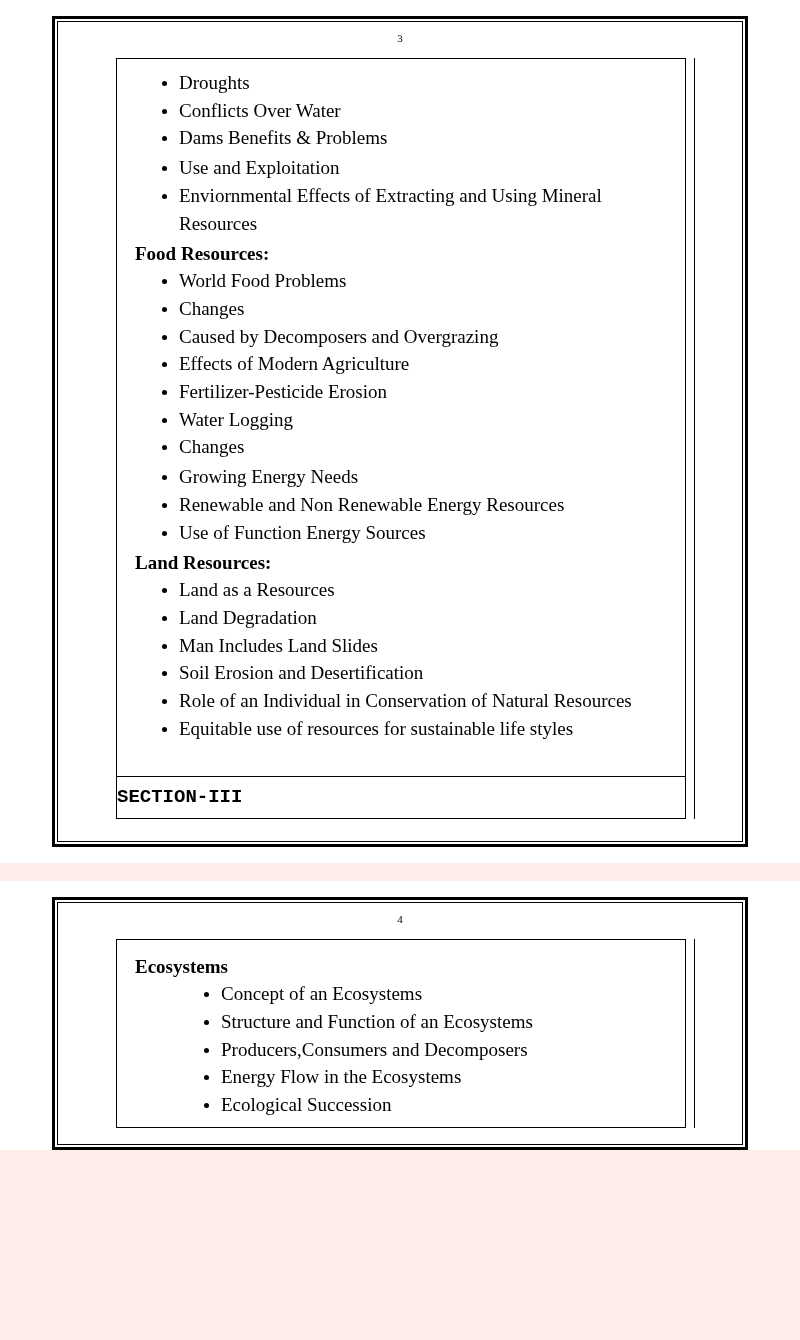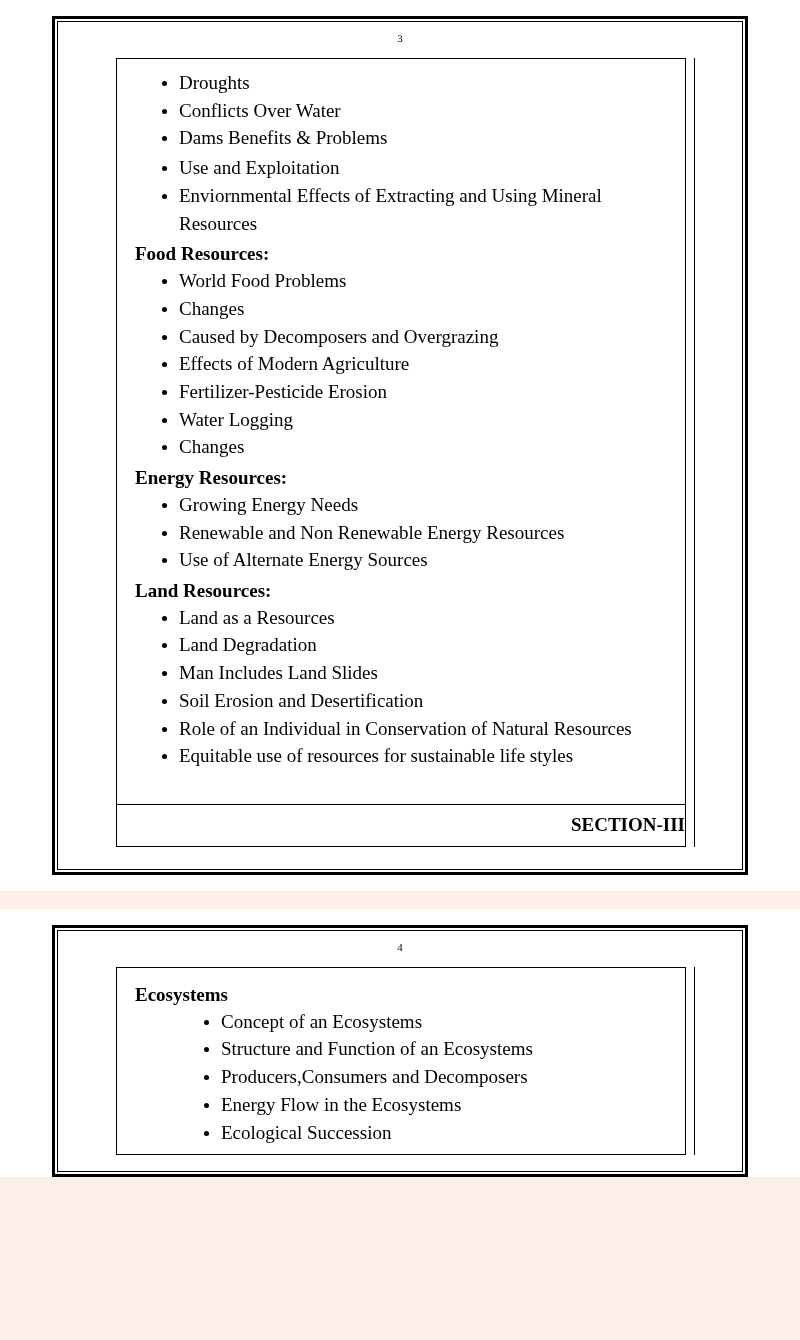--- a/index.html
+++ b/index.html
@@ -100,25 +100,25 @@
     padding: 0;
     font-family: Liberation Serif, serif;
   }
   ul.bullets li::marker {
     font-size: 17px;
   }
   .section-divider {
     border-top: 1px solid #000;
   }
   .section-label {
-    text-align: right;
+    text-align: left;
     font-weight: bold;
     font-size: 19px;
     padding: 9px 0 10px 0;
-    font-family: Liberation Serif, serif;
+    font-family: Liberation Mono, monospace;
   }
   .spacer-bottom {
     height: 26px;
   }
   .page-2 .content-box {
     margin-bottom: 16px;
   }
   .page-2-clip {
     overflow: hidden;
   }
@@ -151,25 +151,24 @@
             <ul class="bullets">
               <li>World Food Problems</li>
               <li>Changes</li>
               <li>Caused by Decomposers and Overgrazing</li>
               <li>Effects of Modern Agriculture</li>
               <li>Fertilizer-Pesticide Erosion</li>
               <li>Water Logging</li>
               <li>Changes</li>
             </ul>
 
-            <h2 class="group-title">Energy Resources:</h2>
             <ul class="bullets">
               <li>Growing Energy Needs</li>
               <li>Renewable and Non Renewable Energy Resources</li>
-              <li>Use of Alternate Energy Sources</li>
+              <li>Use of Function Energy Sources</li>
             </ul>
 
             <h2 class="group-title">Land Resources:</h2>
             <ul class="bullets">
               <li>Land as a Resources</li>
               <li>Land Degradation</li>
               <li>Man Includes Land Slides</li>
               <li>Soil Erosion and Desertification</li>
               <li>Role of an Individual in Conservation of Natural Resources</li>
               <li>Equitable use of resources for sustainable life styles</li>

